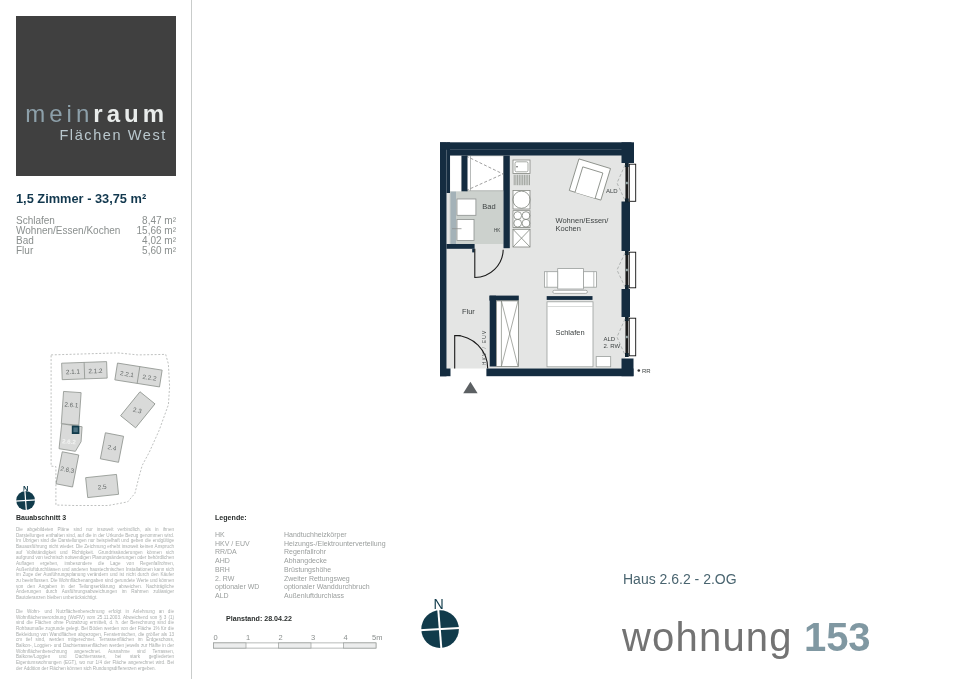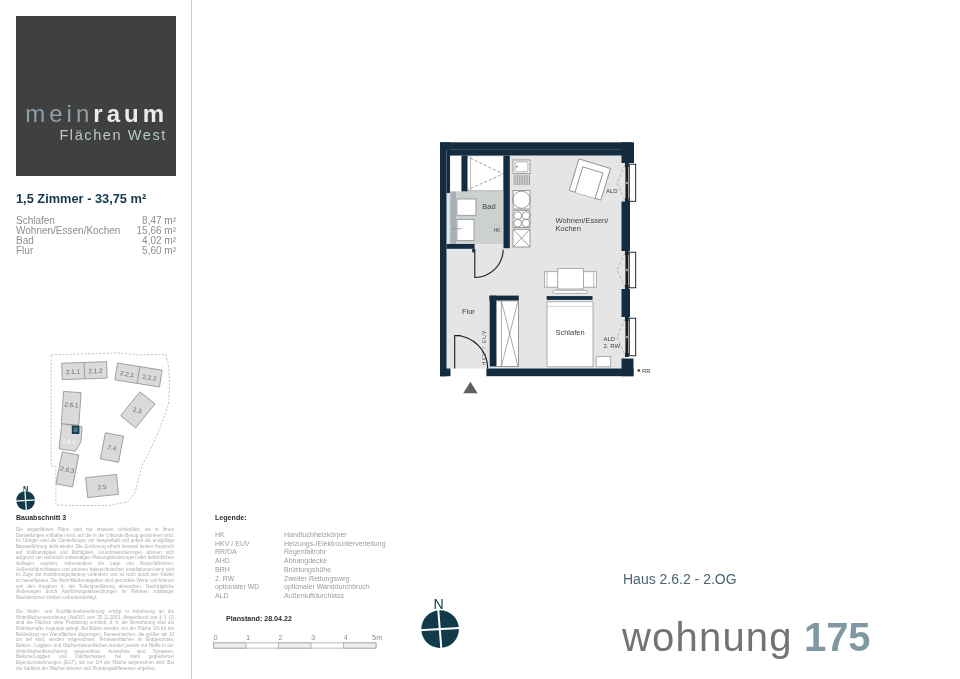--- a/index.html
+++ b/index.html
@@ -312,15 +312,15 @@
     <div><span style="display:inline-block;width:69px;">BRH</span>Brüstungshöhe</div>
     <div><span style="display:inline-block;width:69px;">2. RW</span>Zweiter Rettungsweg</div>
     <div><span style="display:inline-block;width:69px;">optionaler WD</span>optionaler Wanddurchbruch</div>
     <div><span style="display:inline-block;width:69px;">ALD</span>Außenluftdurchlass</div>
 </div>
 
 <div class="abs" style="left:215px;top:614.5px;font-size:7.1px;font-weight:700;color:#2a2e2d;margin-left:11px;">Planstand: 28.04.22</div>
 
 <div class="abs" style="left:623px;top:571px;font-size:14px;color:#4a6570;">Haus 2.6.2 - 2.OG</div>
 
-<div class="abs" style="left:622px;top:615.4px;font-size:40px;white-space:nowrap;"><span style="color:#737373;font-weight:400;letter-spacing:1.2px;">wohnung</span><span style="color:#8098a2;font-weight:700;"> 175</span></div>
+<div class="abs" style="left:622px;top:615.4px;font-size:40px;white-space:nowrap;"><span style="color:#737373;font-weight:400;letter-spacing:1.2px;">wohnung</span><span style="color:#8098a2;font-weight:700;"> 153</span></div>
 
 </div>
 
 </body></html>

